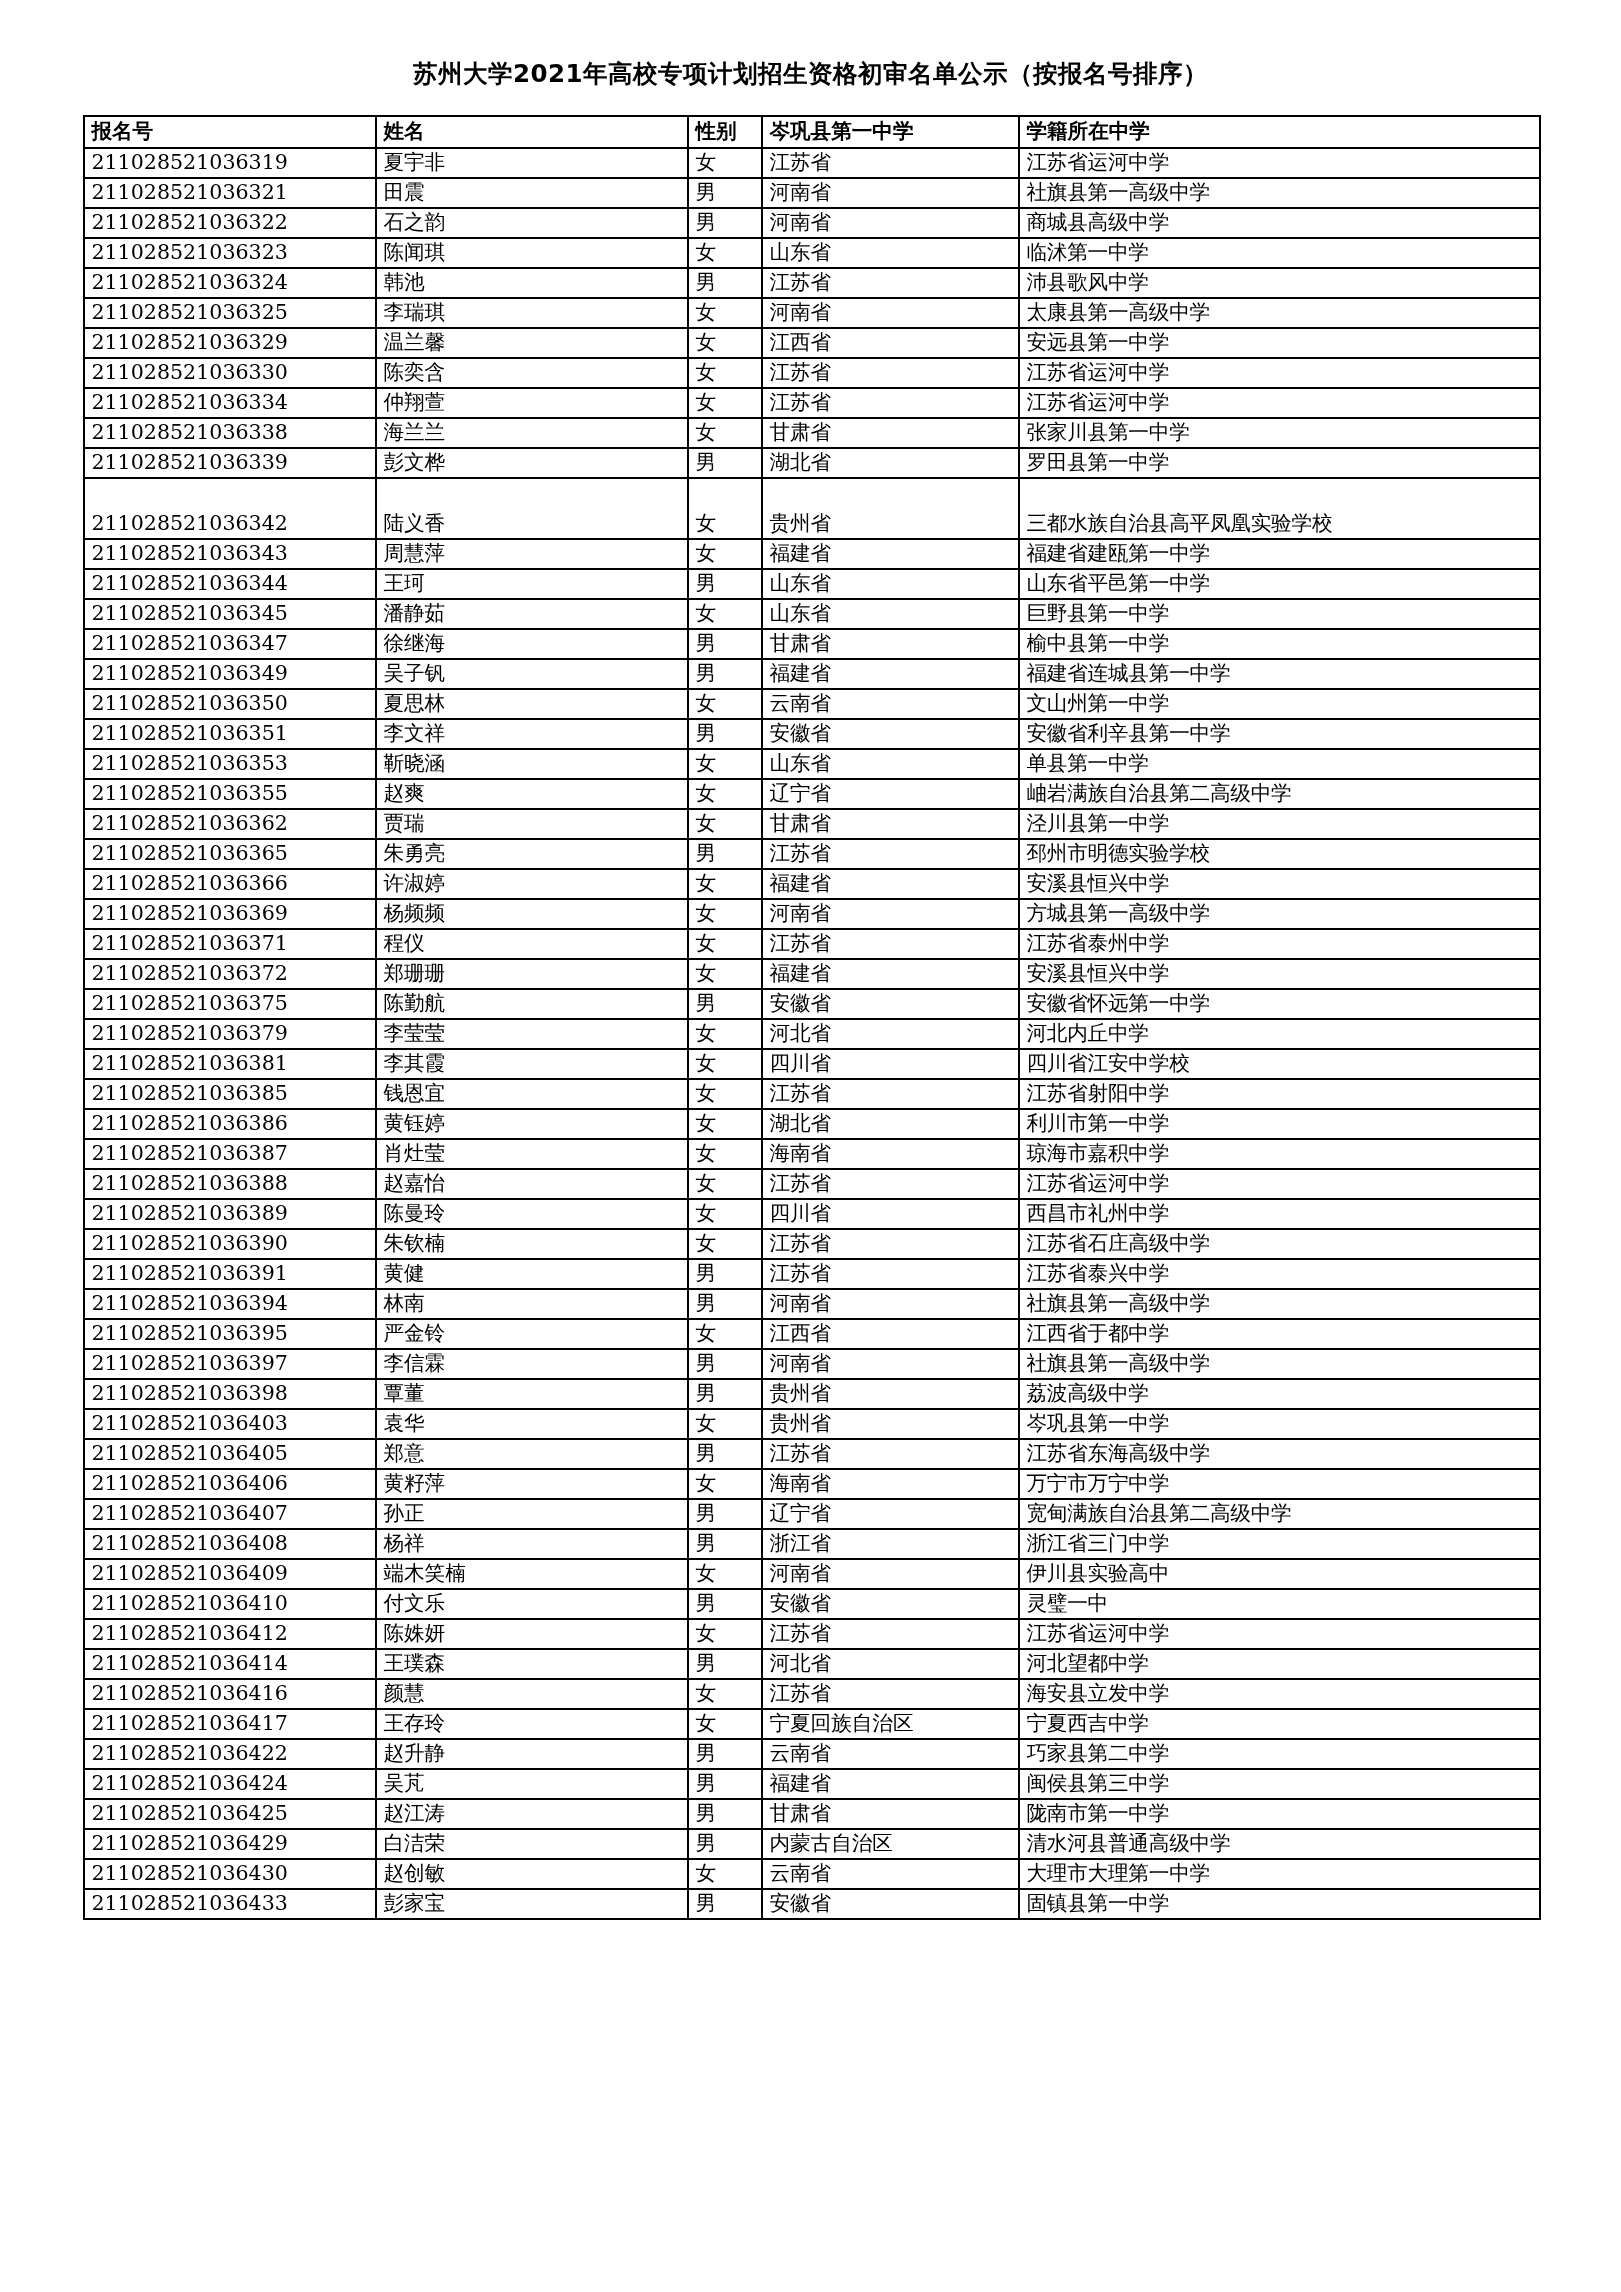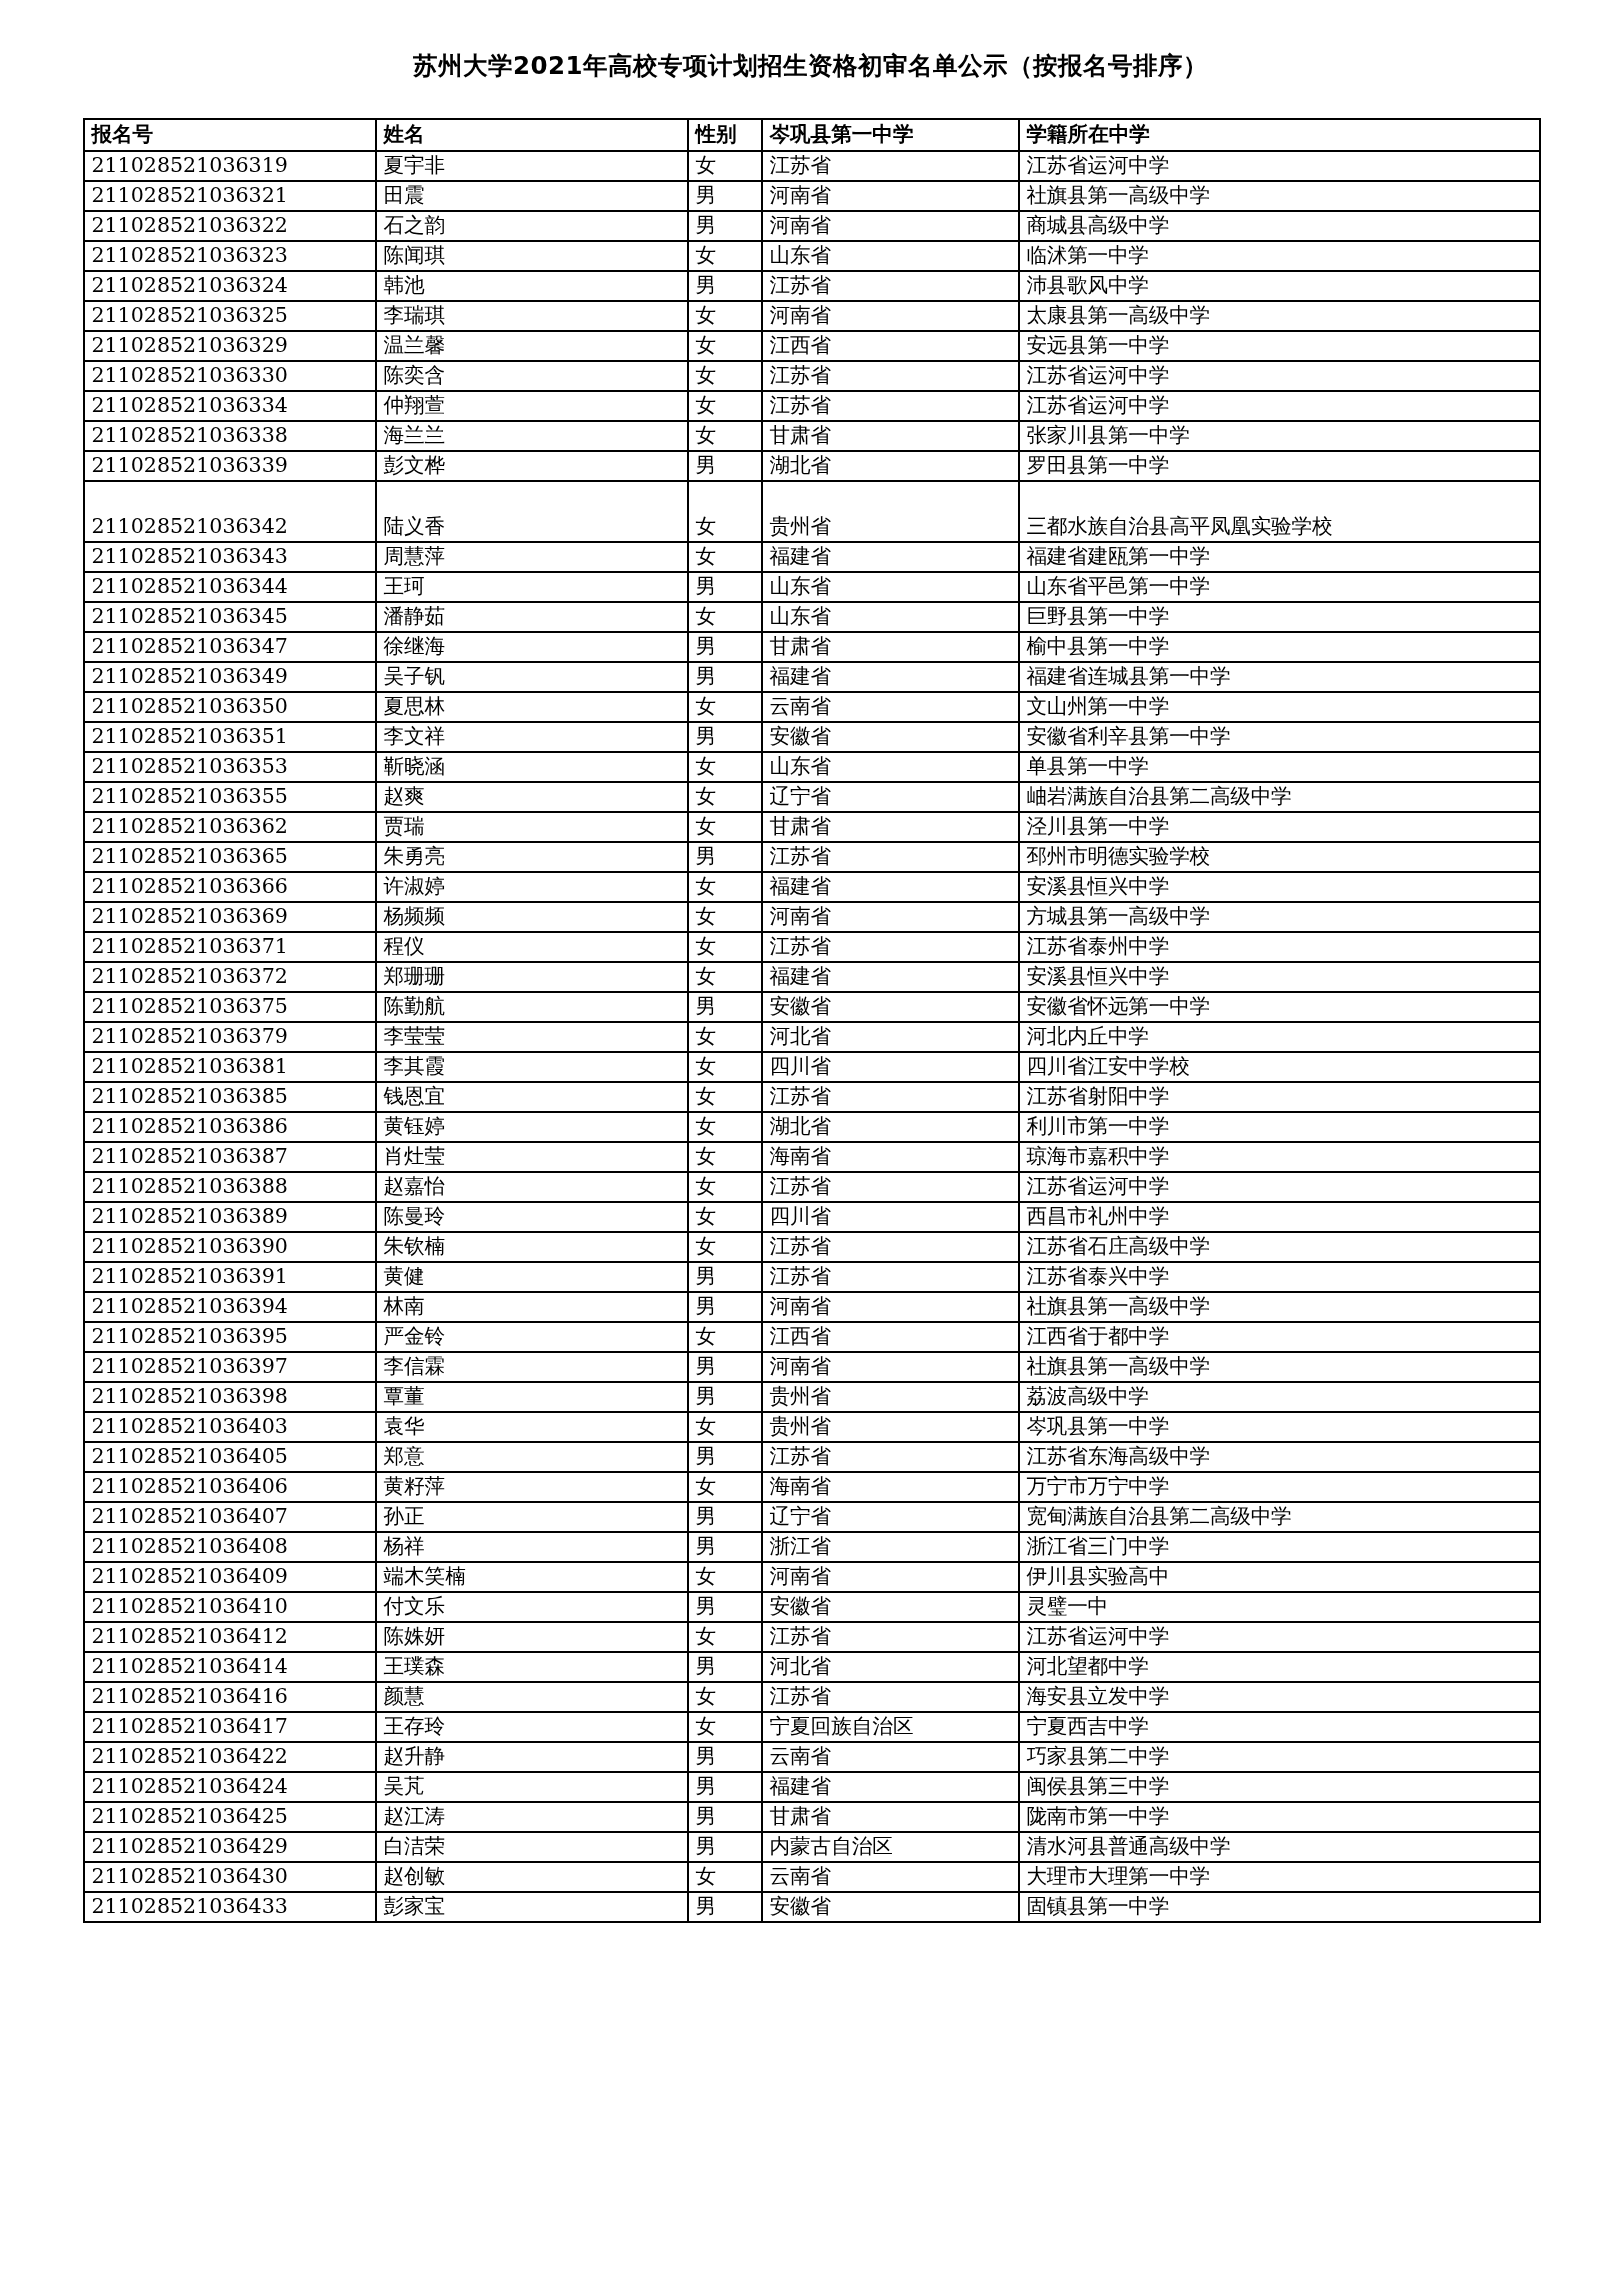--- a/index.html
+++ b/index.html
@@ -12,33 +12,33 @@
     height: 2293px;
     font-family: "DejaVu Sans", "Liberation Sans", sans-serif;
     color: #000000;
     overflow: hidden;
   }
   .page {
     width: 1621px;
     height: 1648px;
     position: relative;
     box-sizing: border-box;
-    padding: 0;
+    padding: 8px;
   }
   .doc-title {
     text-align: center;
     font-size: 24.5px;
     font-weight: bold;
     letter-spacing: 0.5px;
     padding-top: 49px;
     padding-bottom: 0px;
     font-family: "DejaVu Sans", "Liberation Sans", sans-serif;
   }
   .table-wrap {
-    margin: 36px auto 0 auto;
+    margin: 25px auto 0 auto;
     width: 1456px;
   }
   table.roster {
     border-collapse: collapse;
     width: 1456px;
     table-layout: fixed;
     border: 2.9px solid #000;
   }
   table.roster col.c-id    { width: 292px; }
   table.roster col.c-name  { width: 312px; }

